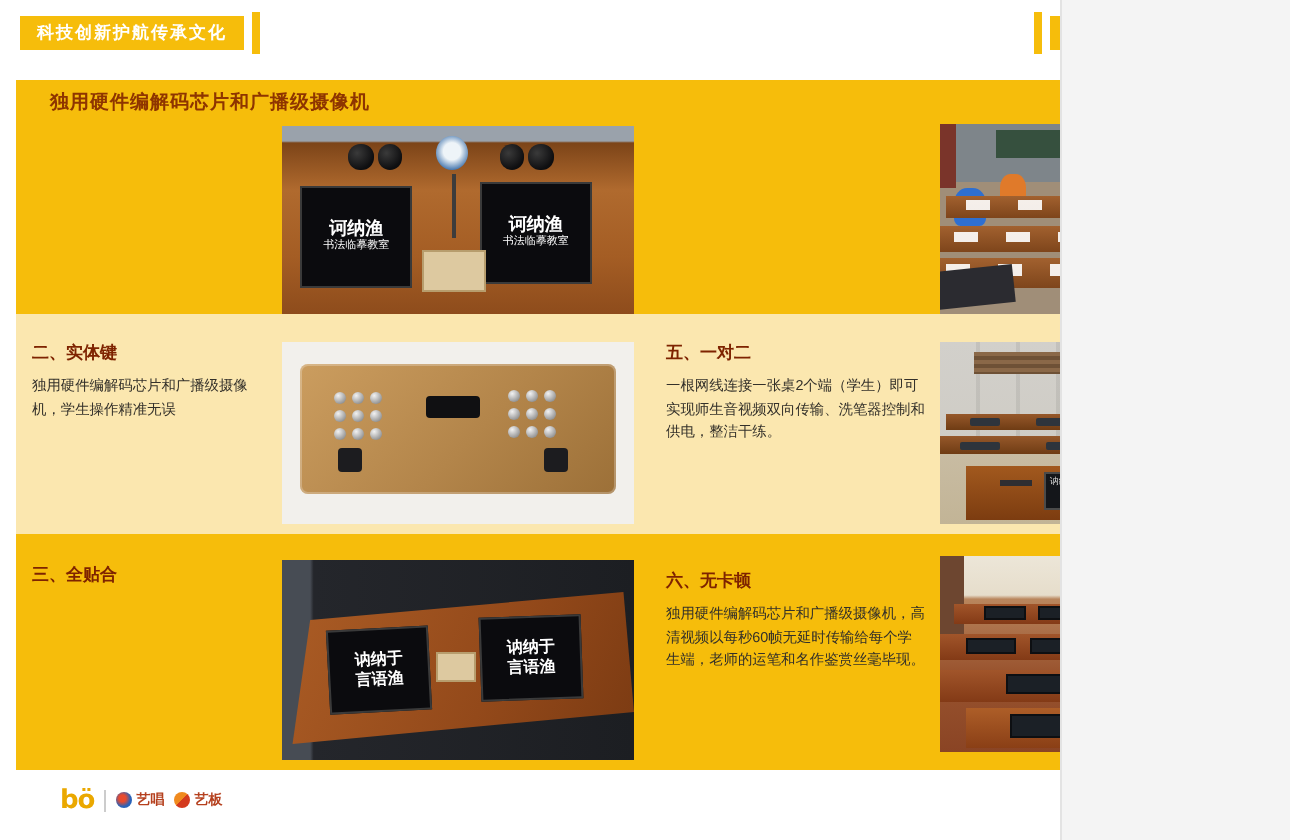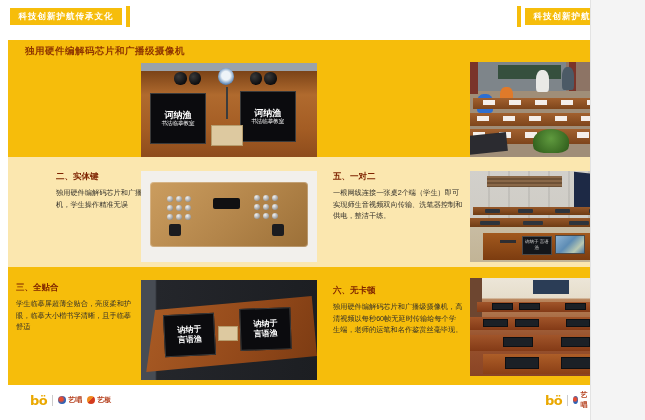--- a/index.html
+++ b/index.html
@@ -1,16 +1,16 @@
 <!DOCTYPE html>
 <html><head>
 <meta charset="utf-8">
 <style>
   html,body{margin:0;padding:0;background:#f4f4f4;}
-  .stage{position:relative;width:590px;height:420px;background:#ffffff;
+  .stage{position:relative;width:530px;height:420px;background:#ffffff;
          font-family:"Liberation Sans",sans-serif;overflow:hidden;
          box-shadow:0 0 0 1px #e3e3e3;}
   
   .banner{position:absolute;top:8px;height:17px;background:#f6bd0b;color:#fff;
           font-size:8.5px;font-weight:bold;display:flex;align-items:center;
           justify-content:center;letter-spacing:1px;}
   .banner-left{left:10px;width:112px;}
   .banner-right{left:525px;width:112px;}
   .banner-divider{position:absolute;top:6px;width:4px;height:21px;background:#f6bd0b;}
   .divider-left{left:126px;}
@@ -21,21 +21,21 @@
   .band-2{top:157px;height:110px;background:#fbe7af;}
   .band-3{top:267px;height:118px;background:#f6bd0b;}
   
   .page-title{position:absolute;left:25px;top:45px;font-size:9.5px;font-weight:bold;
               color:#8e3500;letter-spacing:.5px;}
   
   .sec{position:absolute;width:122px;}
   .sec h3{margin:0 0 4px 0;font-size:8.5px;color:#7e2300;font-weight:bold;}
   .sec p{margin:0 0 4px 0;font-size:7.2px;line-height:1.6;color:#33302a;}
   .sec-1{left:16px;top:66px;}
-  .sec-2{left:16px;top:171px;margin-left:40px;}
+  .sec-2{left:16px;top:171px;}
   .sec-3{left:16px;top:282px;}
   .sec-4{left:333px;top:64px;width:128px;}
   .sec-5{left:333px;top:171px;width:130px;}
   .sec-6{left:333px;top:285px;width:130px;}
   
   .photo{position:absolute;overflow:hidden;}
   .photo *{position:absolute;}
   .p1{left:141px;top:63px;width:176px;height:94px;
       background:linear-gradient(180deg,#9aa2ab 0%,#9aa2ab 8%,#7c4418 9%,#b06a2e 34%,#a45d24 70%,#8e4c1c 100%);}
   .p2{left:141px;top:171px;width:176px;height:91px;background:#f2f0ec;}
@@ -110,21 +110,20 @@
   <div class="banner-divider divider-right"></div>
 
   <div class="page-title">独用硬件编解码芯片和广播级摄像机</div>
 
   <div class="sec sec-2">
     <h3>二、实体键</h3>
     <p>独用硬件编解码芯片和广播级摄像机，学生操作精准无误</p>
   </div>
   <div class="sec sec-3">
     <h3>三、全贴合</h3>
-    <p>学生临摹屏超薄全贴合，亮度柔和护眼，临摹大小楷书字清晰，且手临摹舒适</p>
   </div>
 
   <div class="sec sec-5">
     <h3>五、一对二</h3>
     <p>一根网线连接一张桌2个端（学生）即可实现师生音视频双向传输、洗笔器控制和供电，整洁干练。</p>
   </div>
   <div class="sec sec-6">
     <h3>六、无卡顿</h3>
     <p>独用硬件编解码芯片和广播级摄像机，高清视频以每秒60帧无延时传输给每个学生端，老师的运笔和名作鉴赏丝毫毕现。</p>
   </div>

